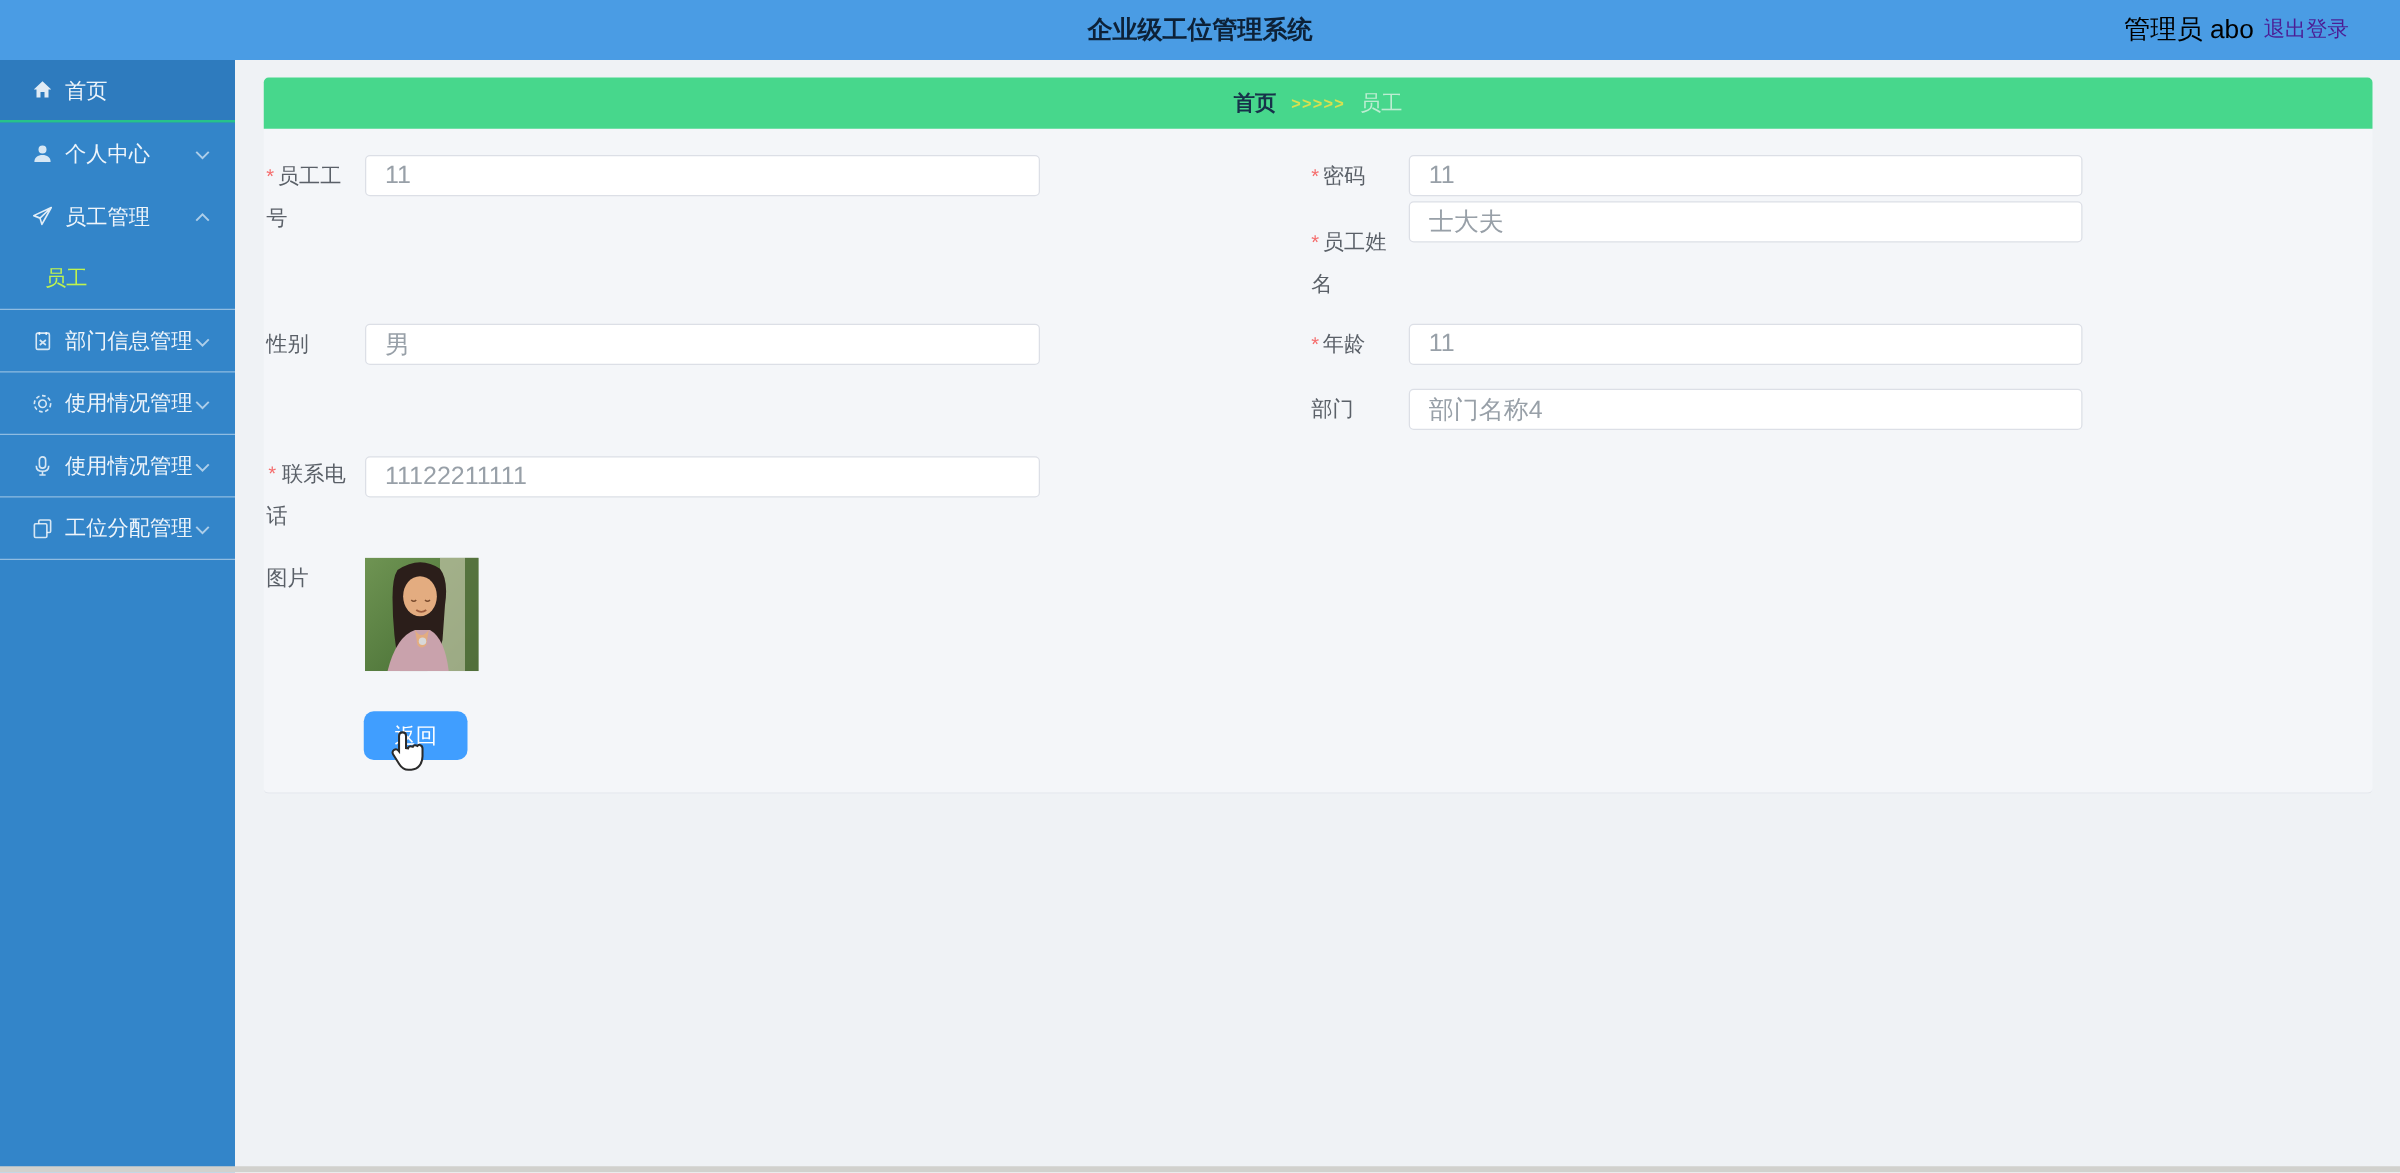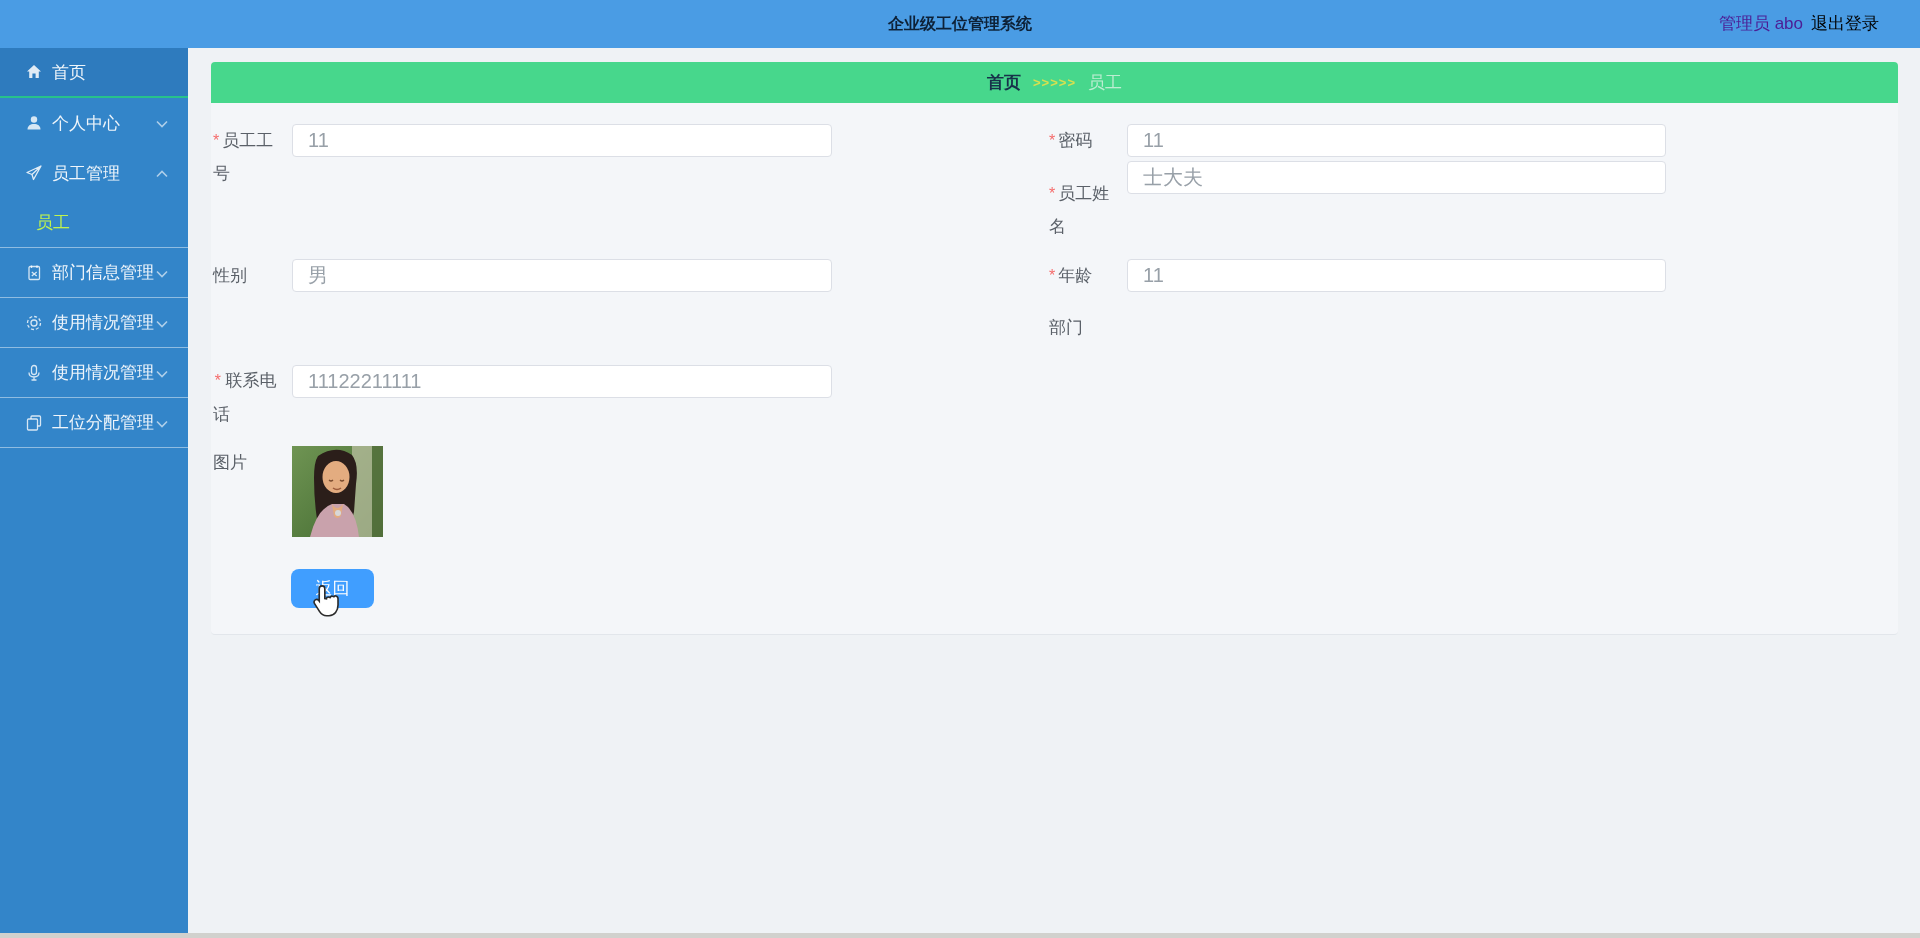--- a/index.html
+++ b/index.html
@@ -2,23 +2,23 @@
 <html><head>
 <meta charset="utf-8">
 <style>
   * { margin:0; padding:0; box-sizing:border-box; }
   html,body { width:1920px; height:938px; overflow:hidden; }
   body { font-family:"Liberation Sans", sans-serif; background:#EFF2F5; position:relative; }
 
   
   .header { position:absolute; left:0; top:0; width:1920px; height:48px; background:#4A9CE4; z-index:5; }
   .header-title { position:absolute; left:0; right:0; top:0; height:56px; line-height:48px; text-align:center;
-                  font-size:16px; font-weight:bold; color:#0D2137; }
-  .header-admin { position:absolute; top:0; height:48px; line-height:48px; right:117px; font-size:17px; color:#4c1d95; cursor:pointer; }
-  .header-logout { position:absolute; top:0; height:64px; line-height:48px; right:41px; font-size:17px; color:#000000; cursor:pointer; }
+                  font-size:20px; font-weight:bold; color:#0D2137; }
+  .header-admin { position:absolute; top:0; height:48px; line-height:48px; right:117px; font-size:21px; color:#000000; cursor:pointer; }
+  .header-logout { position:absolute; top:0; height:64px; line-height:48px; right:41px; font-size:17px; color:#4c1d95; cursor:pointer; }
 
   
   .sidebar { position:absolute; left:0; top:48px; width:188px; height:890px; background:#3385C9; z-index:4; }
   .side-item { position:relative; height:50px; display:flex; align-items:center; padding-left:25px; cursor:pointer;
                color:rgba(255,255,255,0.92); font-size:17px; }
   .side-item.active-home { background:#2E7BBE; border-bottom:2px solid #27C28B; }
   .side-item.sep { border-bottom:1px solid rgba(255,255,255,0.45); }
   .side-item .s-icon { width:18px; height:18px; margin-right:9px; flex:0 0 18px; display:inline-flex; align-items:center; justify-content:center; }
   .side-item .s-icon svg { width:18px; height:18px; }
   .side-item .chev { position:absolute; right:20px; top:50%; transform:translateY(-50%); opacity:0.75; }
@@ -186,20 +186,21 @@
   <div class="lbl col-r-lbl" style="top:115px;"><span class="req">*</span><span>员工姓名</span></div>
   <input class="inp col-r-inp" style="top: 99px;" readonly="" value="士大夫">
 
   <div class="lbl col-l-lbl" style="top:197px;"><span>性别</span></div>
   <input class="inp col-l-inp" style="top: 197px;" readonly="" value="男">
 
   <div class="lbl col-r-lbl" style="top:197px;"><span class="req">*</span><span>年龄</span></div>
   <input class="inp col-r-inp" style="top: 197px;" readonly="" value="11">
 
   <div class="lbl col-r-lbl" style="top:249px;"><span>部门</span></div>
+  <input class="inp col-r-inp" style="top: 249px;" readonly="" value="部门名称4">
 
   <div class="lbl col-l-lbl" style="top:303px;font-family:Liberation Mono, monospace;"><span class="req">*</span><span>联系电话</span></div>
   <input class="inp col-l-inp" style="top: 303px;" readonly="" value="11122211111">
 
   <div class="lbl col-l-lbl" style="top:384px;"><span>图片</span></div>
   <div class="photo-box">
     <svg width="91" height="91" viewBox="0 0 91 91">
       <defs>
         <linearGradient id="pbg" x1="0" y1="0" x2="1" y2="1">
           <stop offset="0" stop-color="#6f9453"></stop>

